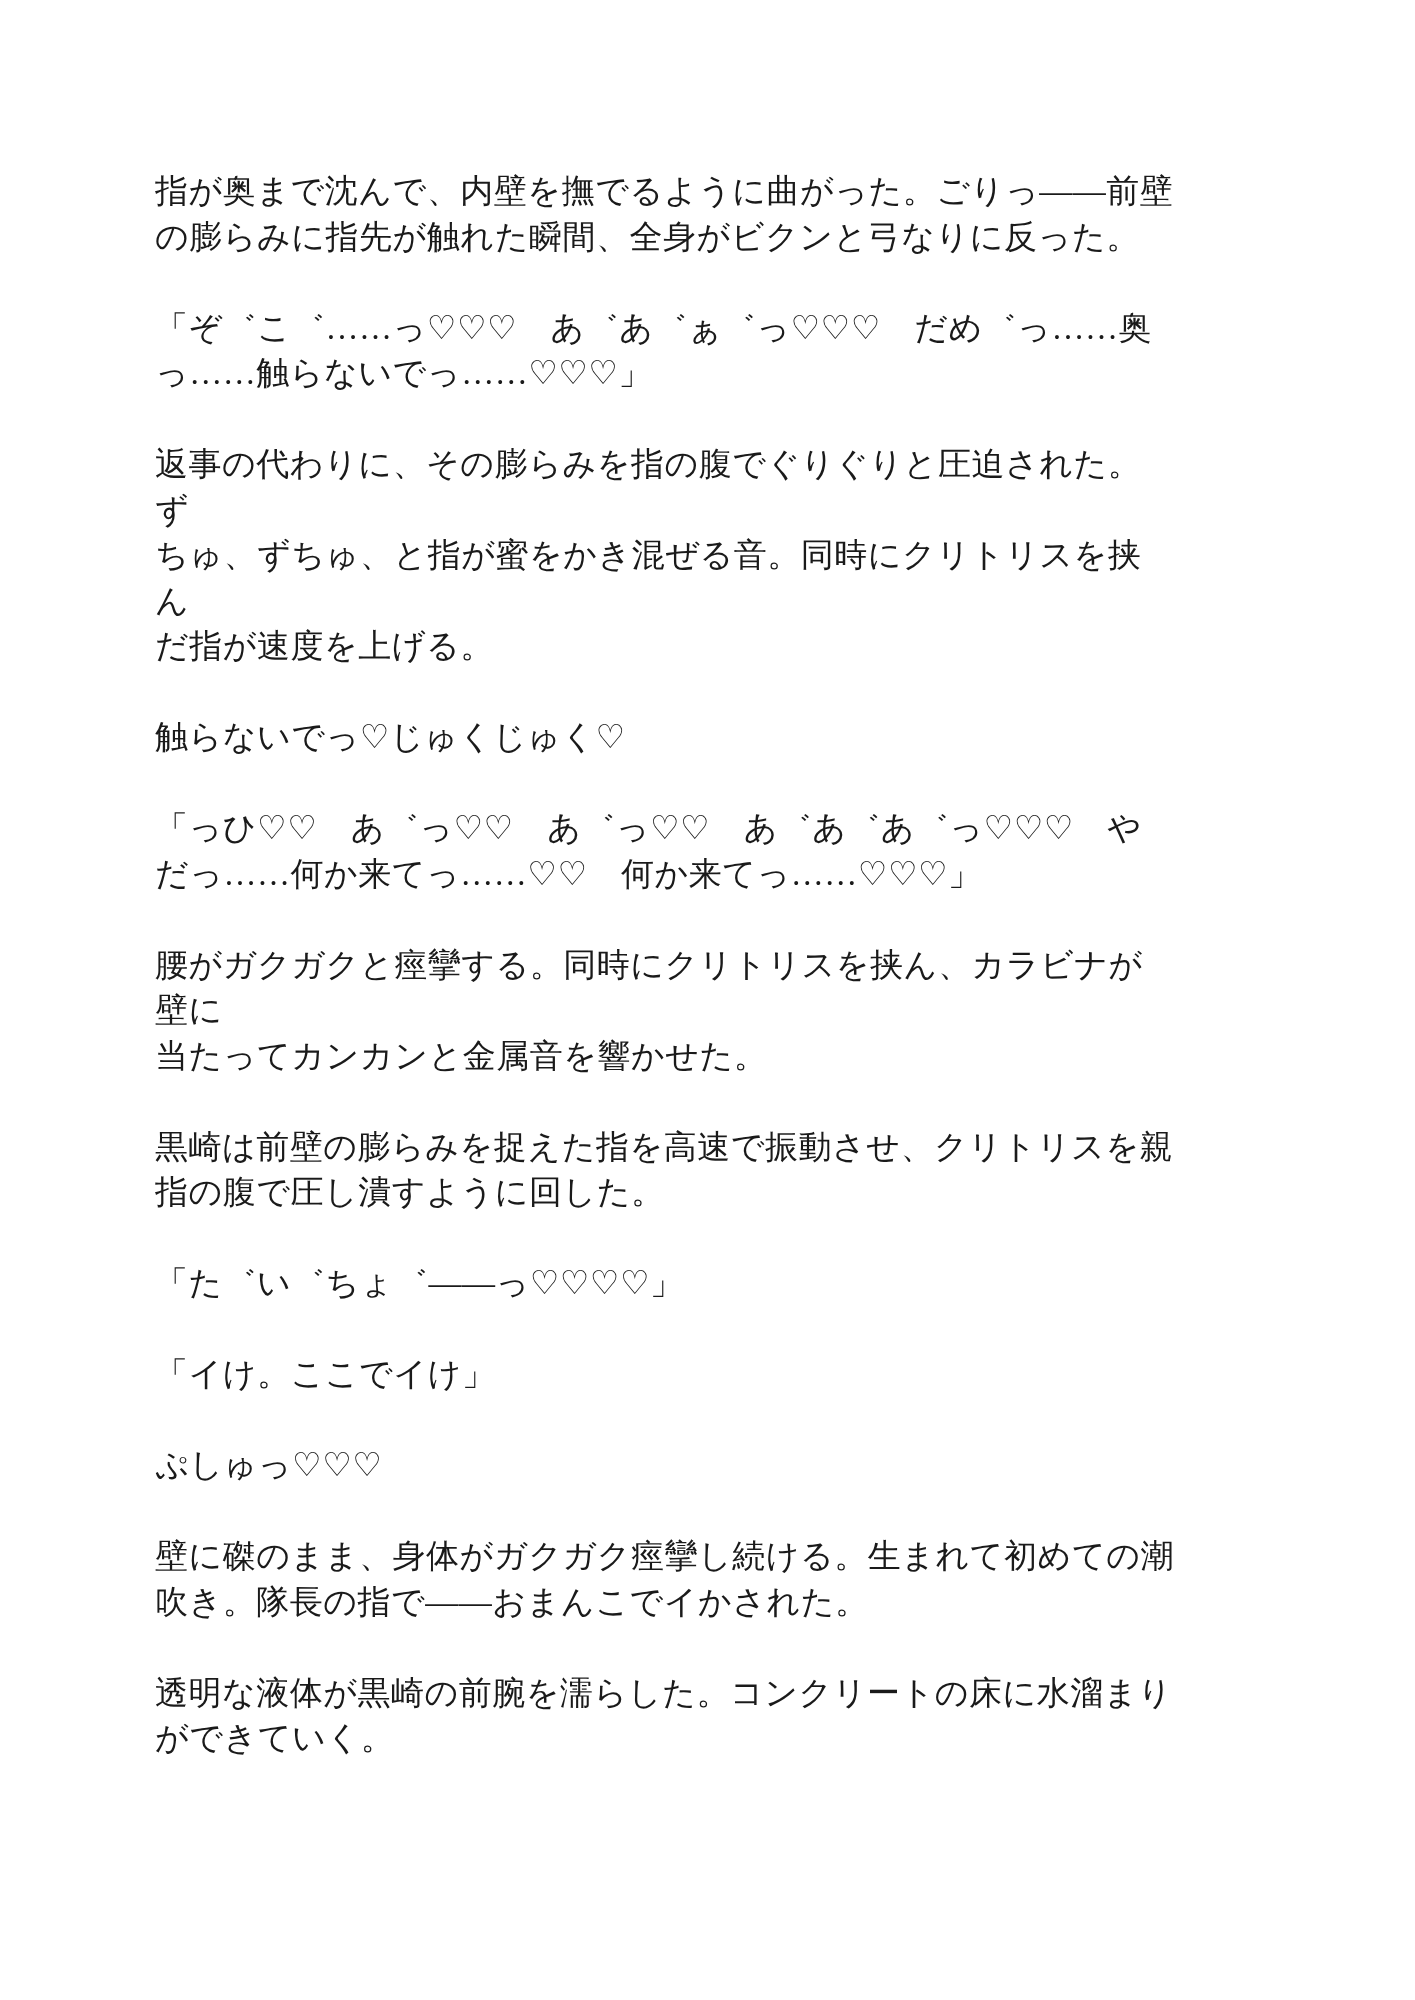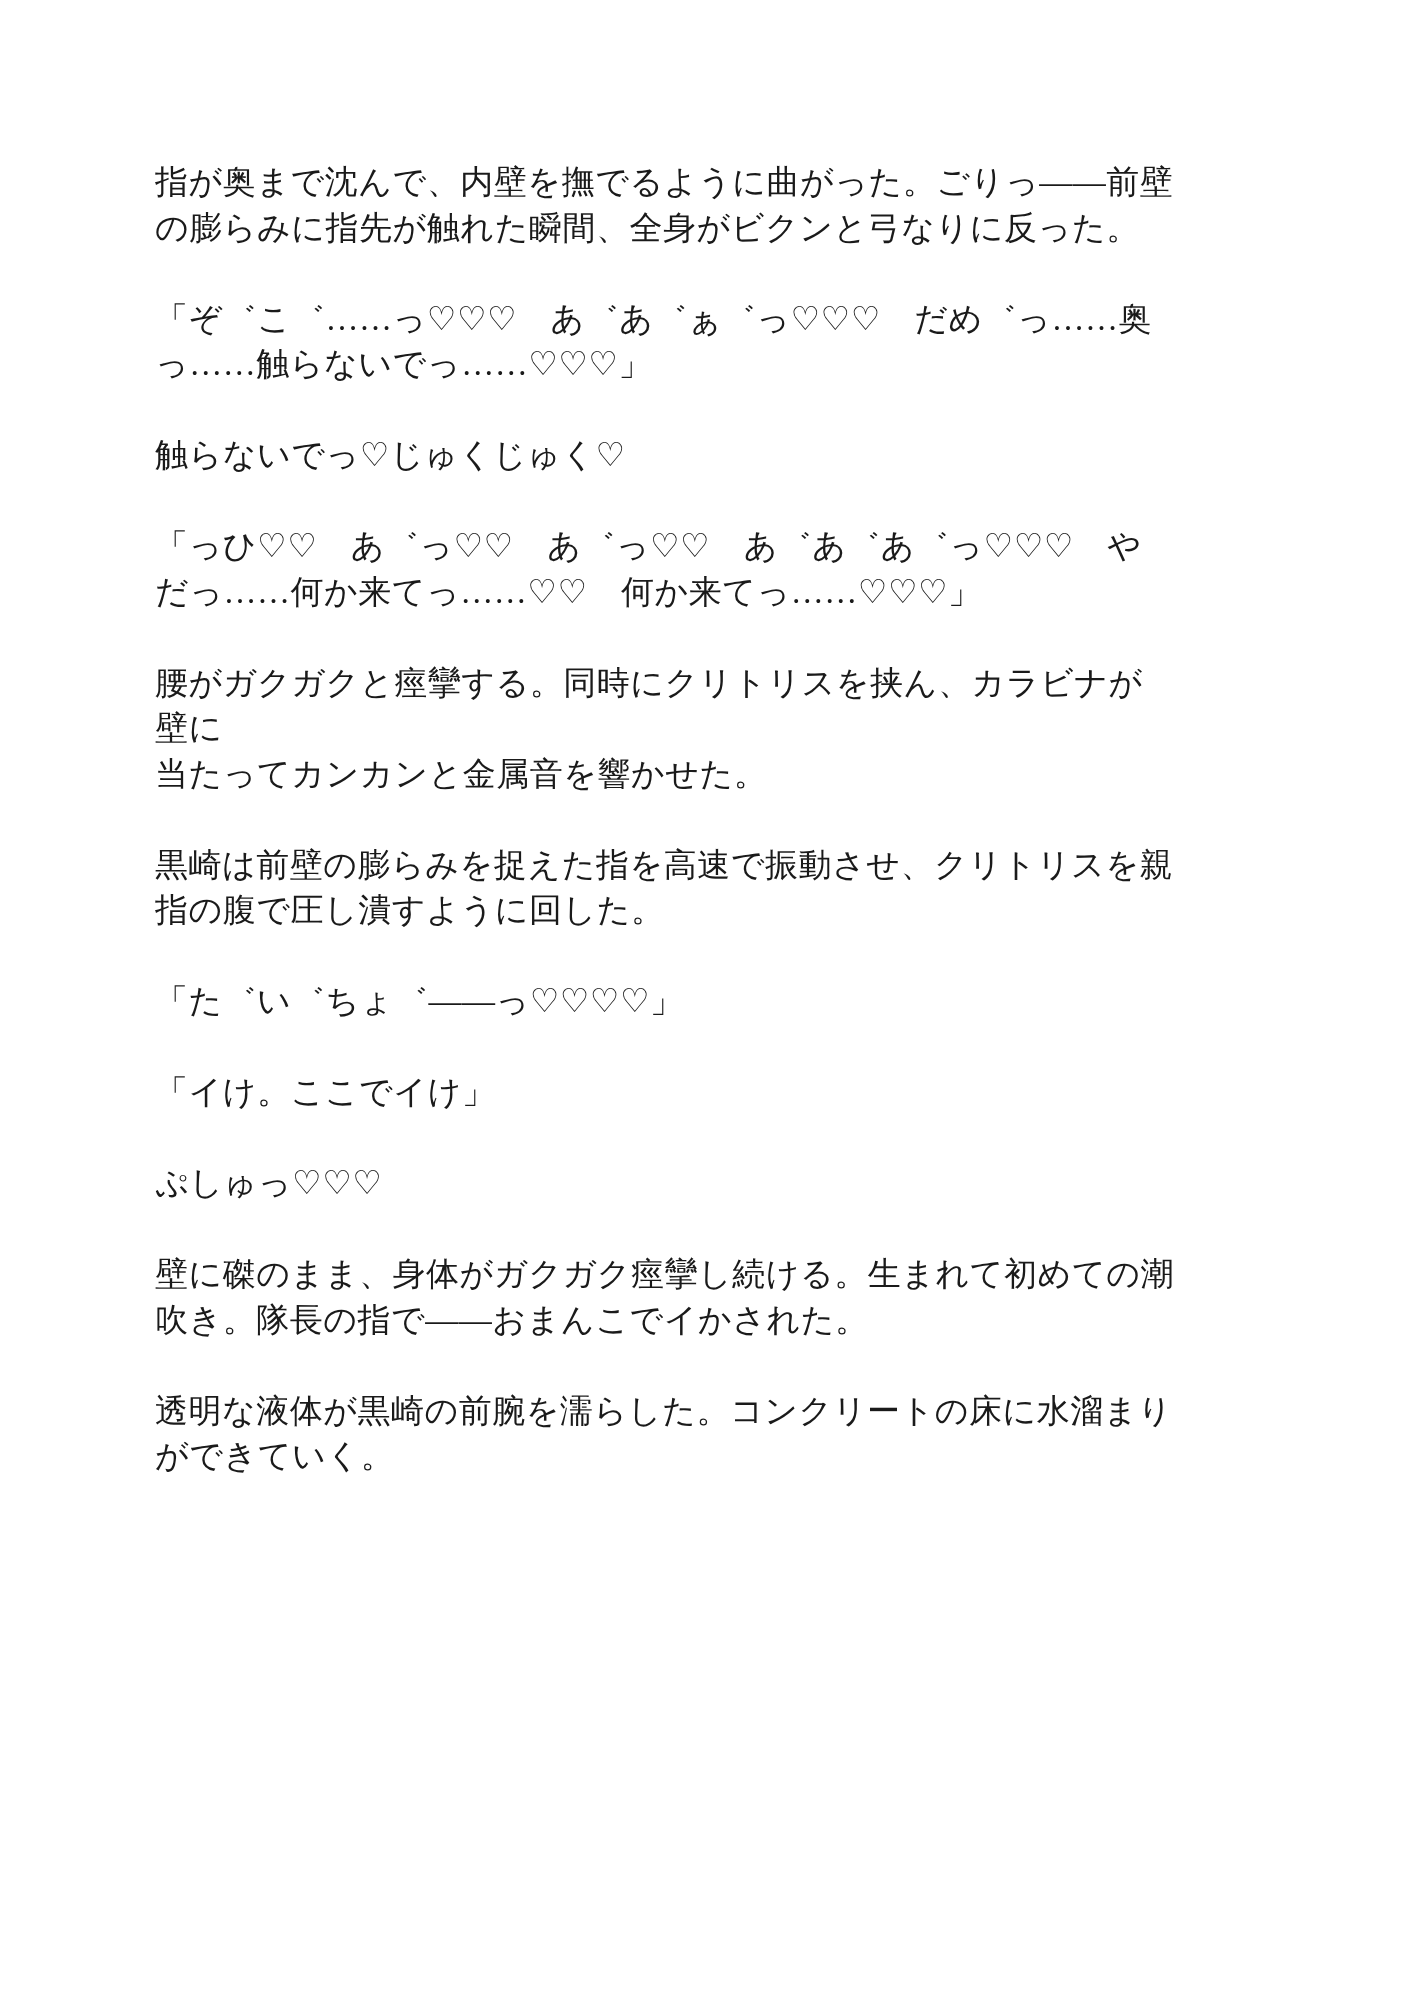--- a/index.html
+++ b/index.html
@@ -10,21 +10,21 @@
   .page {
     position: relative;
     width: 1415px;
     height: 2000px;
     background: #ffffff;
     overflow: hidden;
     font-family: "Liberation Serif", "DejaVu Serif", serif;
   }
   .content {
     position: absolute;
-    top: 160px;
+    top: 169px;
     left: 155px;
     width: 1020px;
     color: #1a1a1a;
     font-size: 33px;
     line-height: 45.5px;
     letter-spacing: 0.5px;
   }
   .content p {
     margin: 0 0 45.5px 0;
     white-space: pre-line;
@@ -34,20 +34,23 @@
 </head>
 <body>
 
 <div class="page">
   <div class="content">
 
   <p>指が奥まで沈んで、内壁を撫でるように曲がった。ごりっ——前壁
 の膨らみに指先が触れた瞬間、全身がビクンと弓なりに反った。</p>
       <p>「ぞ゛こ゛……っ♡♡♡　あ゛あ゛ぁ゛っ♡♡♡　だめ゛っ……奥
 っ……触らないでっ……♡♡♡」</p>
+      <p>返事の代わりに、その膨らみを指の腹でぐりぐりと圧迫された。ず
+ちゅ、ずちゅ、と指が蜜をかき混ぜる音。同時にクリトリスを挟ん
+だ指が速度を上げる。</p>
       <p>触らないでっ♡じゅくじゅく♡</p>
       <p>「っひ♡♡　あ゛っ♡♡　あ゛っ♡♡　あ゛あ゛あ゛っ♡♡♡　や
 だっ……何か来てっ……♡♡　何か来てっ……♡♡♡」</p>
       <p>腰がガクガクと痙攣する。同時にクリトリスを挟ん、カラビナが壁に
 当たってカンカンと金属音を響かせた。</p>
       <p>黒崎は前壁の膨らみを捉えた指を高速で振動させ、クリトリスを親
 指の腹で圧し潰すように回した。</p>
       <p>「た゛い゛ちょ゛——っ♡♡♡♡」</p>
       <p>「イけ。ここでイけ」</p>
       <p>ぷしゅっ♡♡♡</p>

